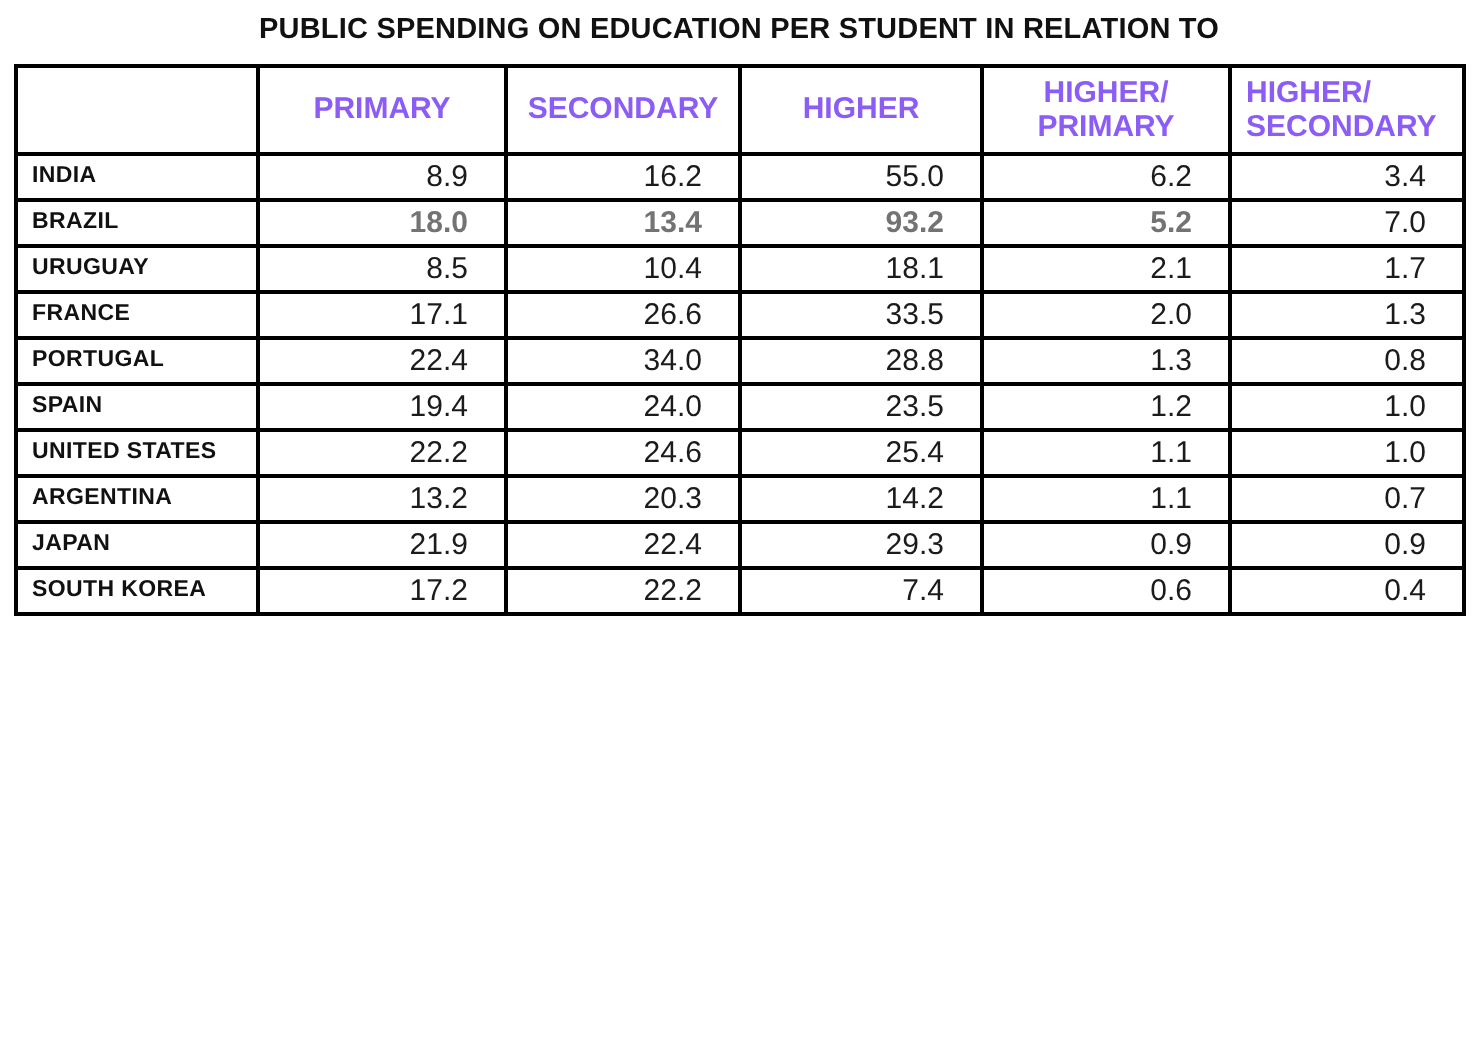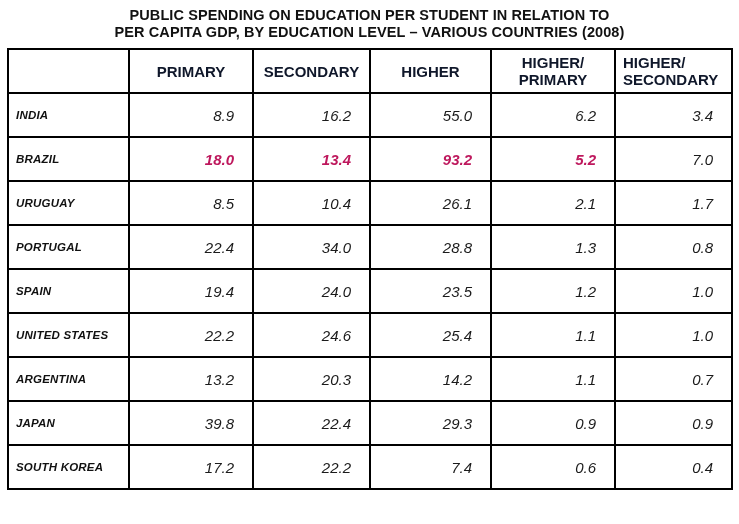--- a/index.html
+++ b/index.html
@@ -46,56 +46,55 @@
     box-sizing: border-box;
   }
   thead tr { height: 44px; }
   thead th {
     font-size: 15px;
     font-weight: bold;
     text-align: center;
     white-space: pre-line;
     line-height: 17px;
     padding: 0 2px;
-    color: #0f172a;
+    color: #8b5cf6;
   }
   thead th.th-left {
     text-align: left;
     padding-left: 7px;
   }
-  tbody tr { height: 44px; font-style: italic; }
+  tbody tr { height: 23px; }
   tbody th.country {
     font-size: 11.5px;
     font-weight: bold;
     text-align: left;
     padding-left: 7px;
     letter-spacing: 0.2px;
     white-space: nowrap;
     color: #111111;
   }
   tbody td.value {
     font-size: 15px;
     font-weight: normal;
     text-align: right;
     padding-right: 18px;
     color: #1b1b1b;
   }
   tbody td.value.bold {
     font-weight: bold;
-    color: #be185d;
+    color: #737373;
   }
 </style>
 </head>
 <body>
 
 <div class="page">
 
   <div class="title-block">
     <div>PUBLIC SPENDING ON EDUCATION PER STUDENT IN RELATION TO</div>
-    <div>PER CAPITA GDP, BY EDUCATION LEVEL – VARIOUS COUNTRIES (2008)</div>
   </div>
 
   <table class="spending">
     <colgroup>
       <col class="c0">
         <col class="c1">
         <col class="c2">
         <col class="c3">
         <col class="c4">
         <col class="c5">
@@ -129,25 +128,33 @@
       <td class="value bold">93.2</td>
       <td class="value bold">5.2</td>
       <td class="value">7.0</td>
     </tr>
 
 
     <tr>
       <th class="country">URUGUAY</th>
       <td class="value">8.5</td>
       <td class="value">10.4</td>
-      <td class="value">26.1</td>
+      <td class="value">18.1</td>
       <td class="value">2.1</td>
       <td class="value">1.7</td>
     </tr>
 
+    <tr>
+      <th class="country">FRANCE</th>
+      <td class="value">17.1</td>
+      <td class="value">26.6</td>
+      <td class="value">33.5</td>
+      <td class="value">2.0</td>
+      <td class="value">1.3</td>
+    </tr>
 
 
 
     <tr>
       <th class="country">PORTUGAL</th>
       <td class="value">22.4</td>
       <td class="value">34.0</td>
       <td class="value">28.8</td>
       <td class="value">1.3</td>
       <td class="value">0.8</td>
@@ -176,21 +183,21 @@
       <td class="value">13.2</td>
       <td class="value">20.3</td>
       <td class="value">14.2</td>
       <td class="value">1.1</td>
       <td class="value">0.7</td>
     </tr>
 
 
     <tr>
       <th class="country">JAPAN</th>
-      <td class="value">39.8</td>
+      <td class="value">21.9</td>
       <td class="value">22.4</td>
       <td class="value">29.3</td>
       <td class="value">0.9</td>
       <td class="value">0.9</td>
     </tr>
 
     <tr>
       <th class="country">SOUTH KOREA</th>
       <td class="value">17.2</td>
       <td class="value">22.2</td>

